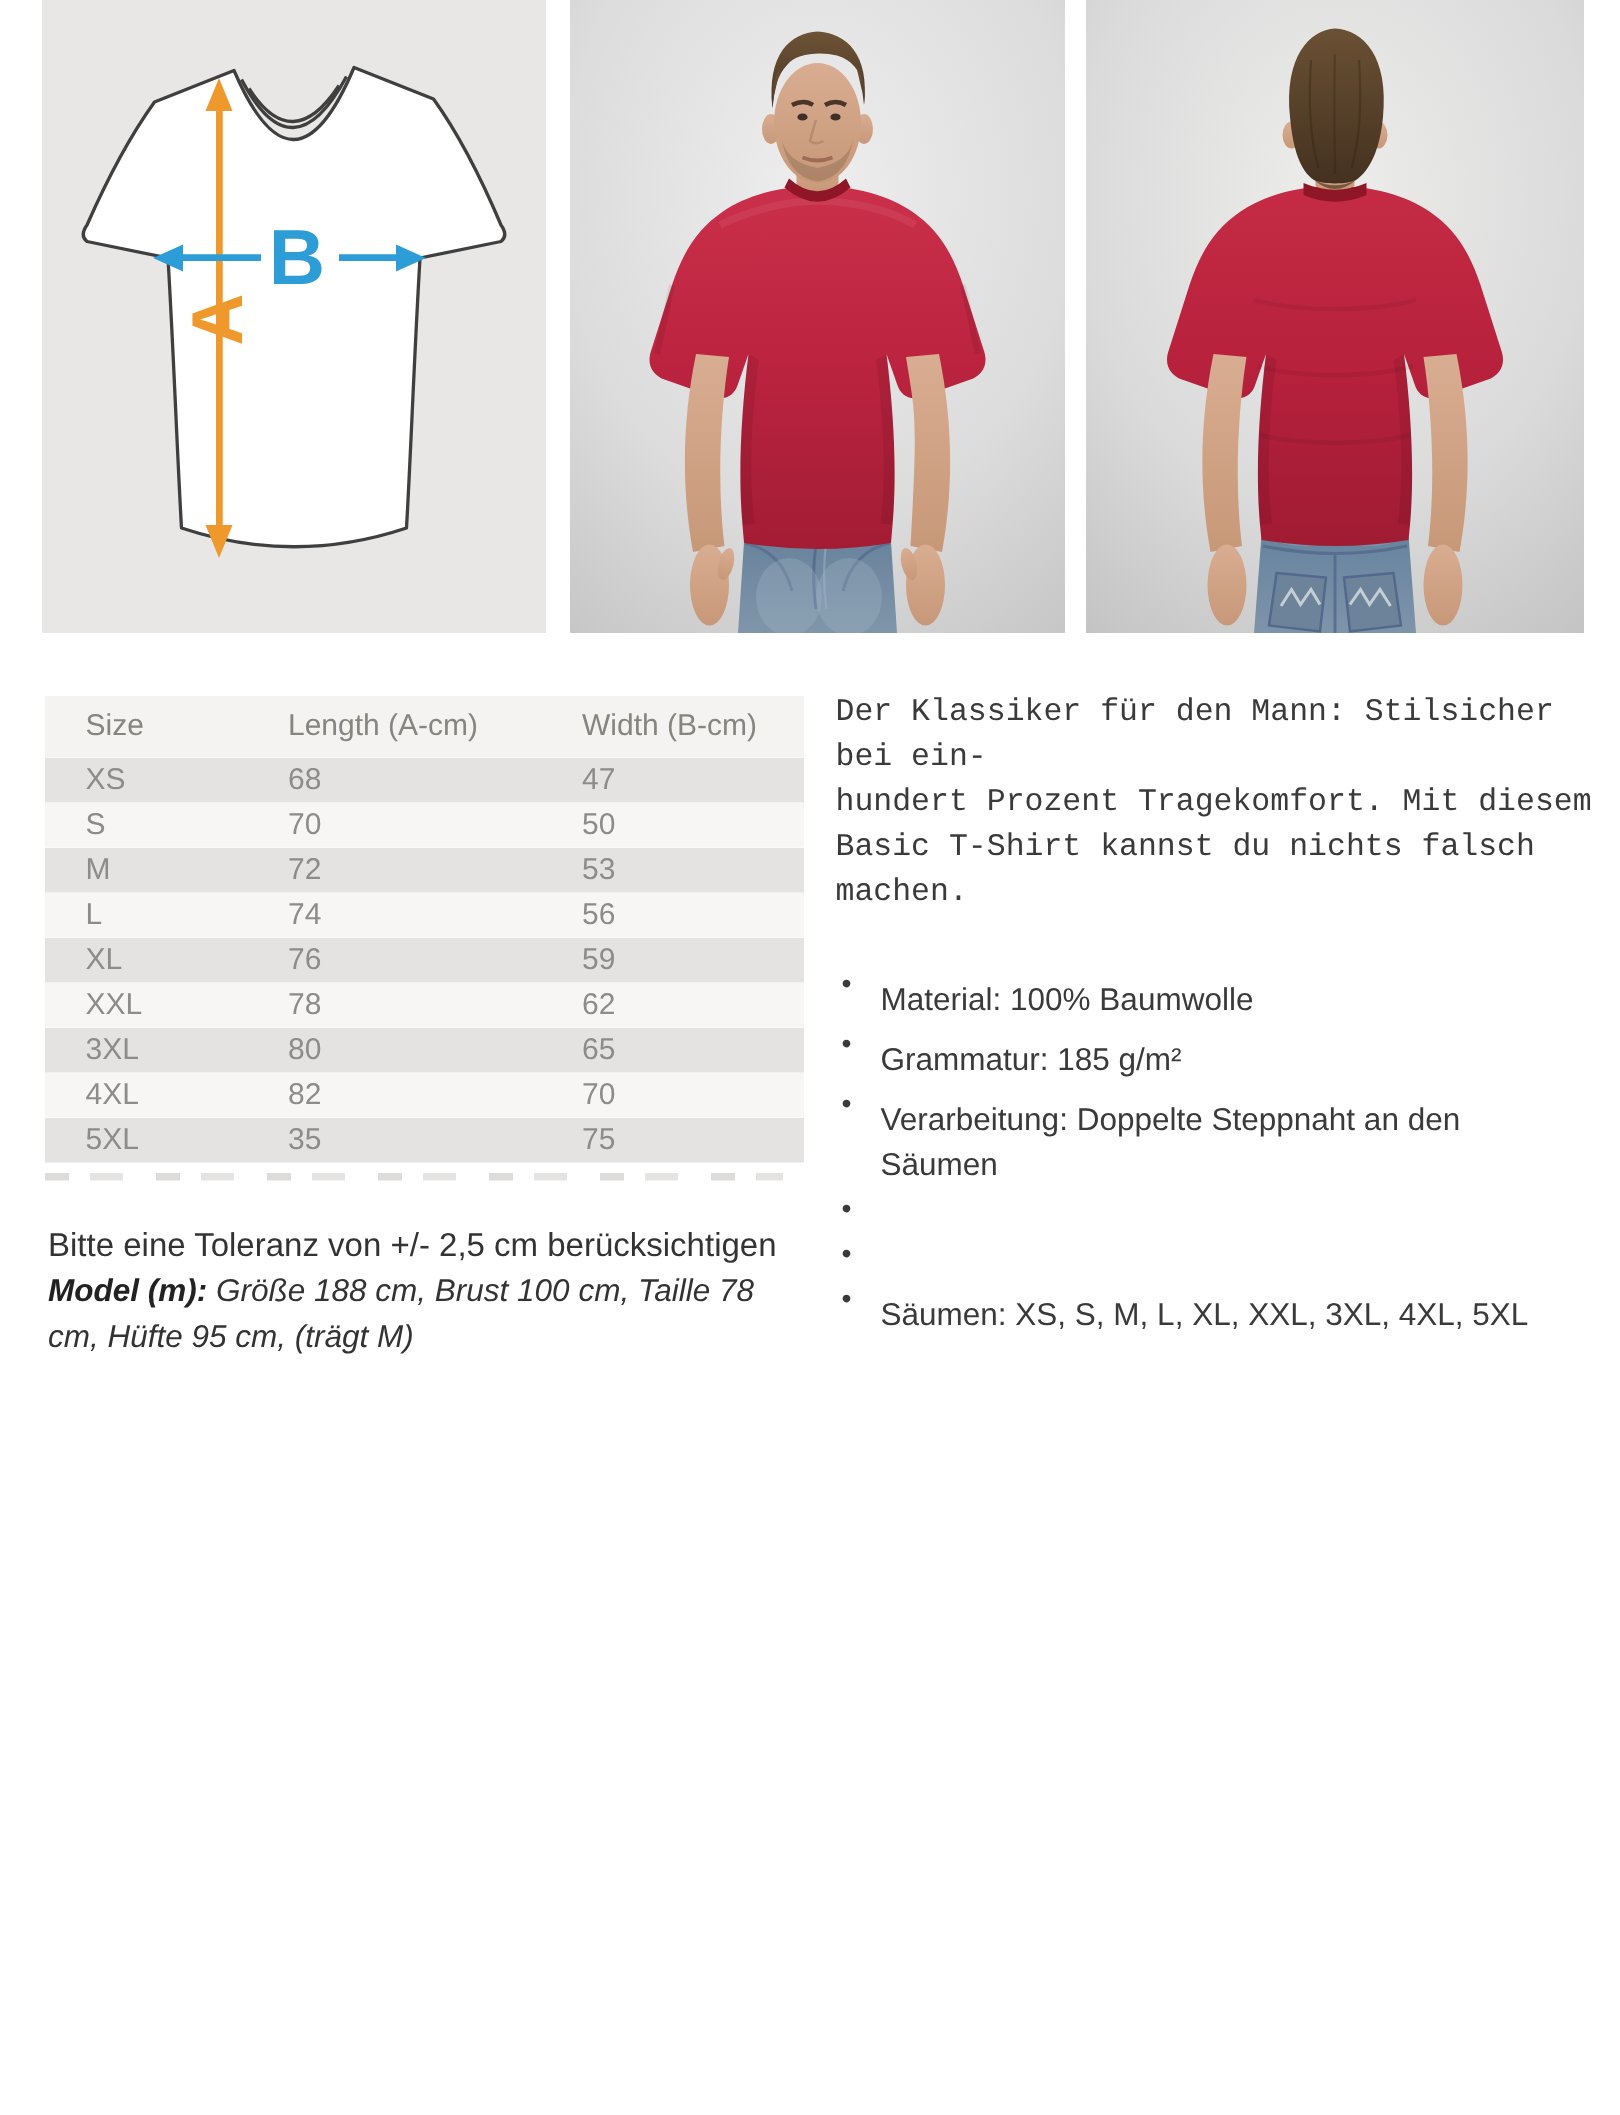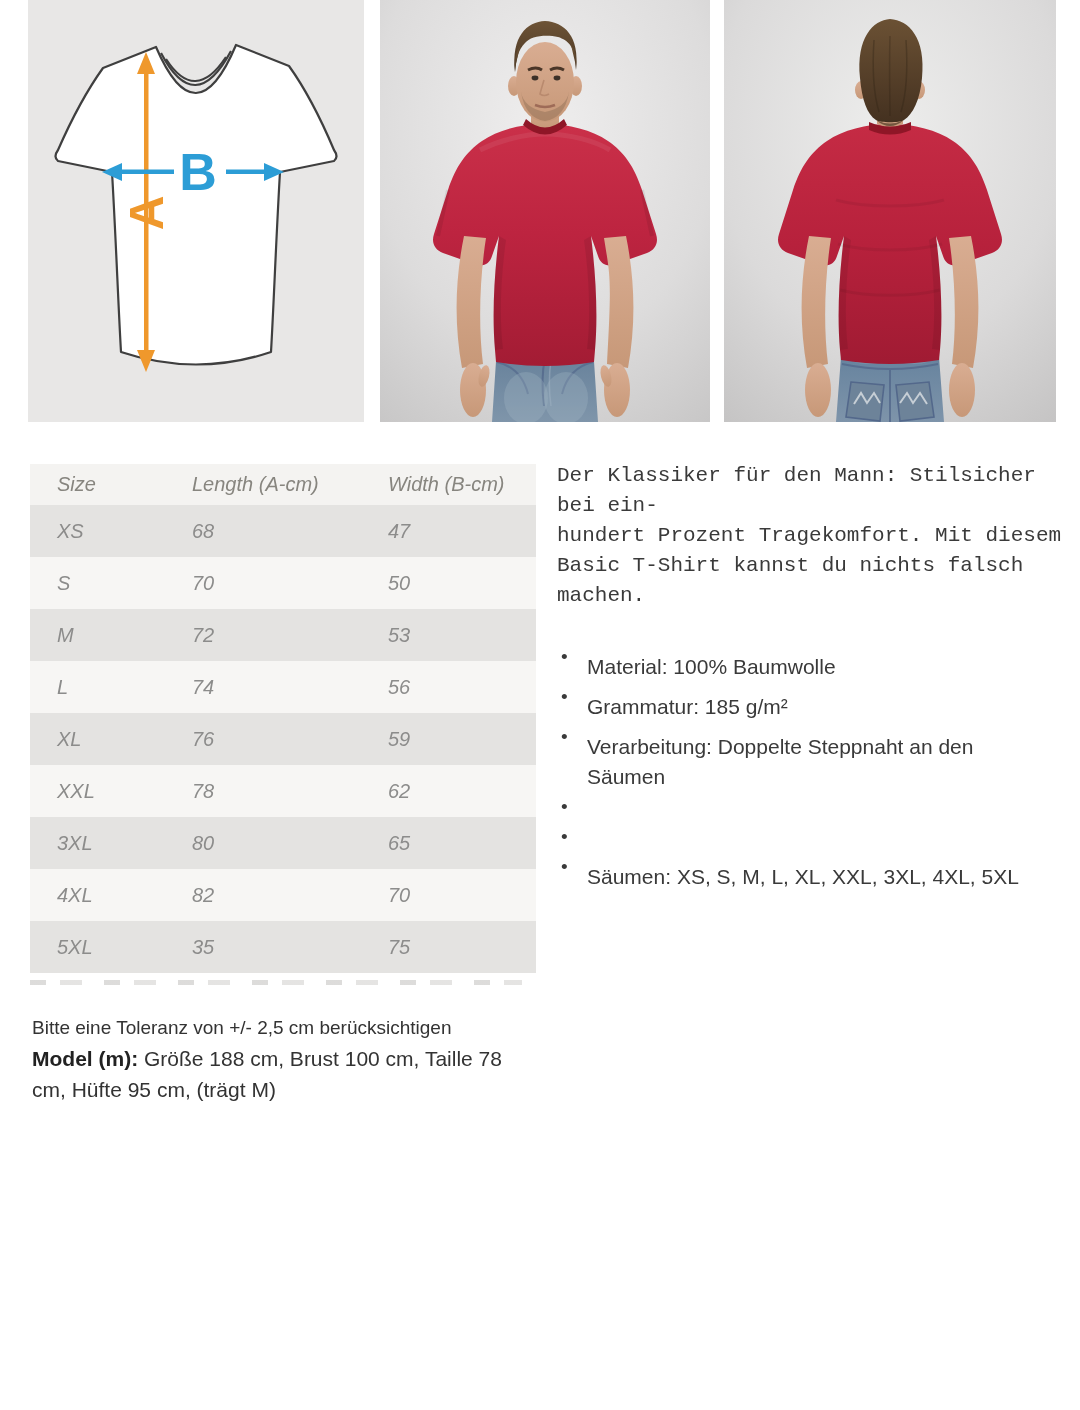--- a/index.html
+++ b/index.html
@@ -8,34 +8,34 @@
 
   
   .panel { position:absolute; top:0; height:422px; overflow:hidden; }
   #panel-diagram { left:28px;  width:336px; }
   #panel-front   { left:380px; width:330px; }
   #panel-back    { left:724px; width:332px; }
   .panel svg { display:block; width:100%; height:100%; }
 
   
   .left-col { position:absolute; left:30px; top:464px; width:506px; }
-  table.size-chart { border-collapse:collapse; width:100%; font-size:20px; color:#8c8c8b; table-layout:fixed;font-style:italic; }
+  table.size-chart { border-collapse:collapse; width:100%; font-size:20px; color:#8c8c8b; table-layout:fixed; }
   table.size-chart th { background:#f4f3f1; color:#87857f; font-weight:400; text-align:left; height:41px; }
-  table.size-chart td { height:52px; }
+  table.size-chart td { height:30px; }
   table.size-chart th, table.size-chart td { padding:0; overflow:hidden; }
   .c1 { width:135px; padding-left:27px !important; }
   .c2 { width:196px; }
   tbody tr:nth-child(odd)  td { background:#e4e3e1; }
   tbody tr:nth-child(even) td { background:#f7f6f4; }
 
   .remnant { margin-top:7px; height:5px; width:492px; opacity:.45;
     background:repeating-linear-gradient(90deg,#b3b1ae 0 16px, transparent 16px 30px, #c5c3c0 30px 52px, transparent 52px 74px); }
 
-  .tolerance  { margin:27px 0 0 2px; font-size:19px; line-height:31px; color:#333333; }
-  .model-info { margin:0 0 0 2px; font-size:21px; line-height:31px; color:#333333; }
+  .tolerance  { margin:27px 0 0 2px; font-size:22px; line-height:31px; color:#333333; }
+  .model-info { margin:0 0 0 2px; font-size:21px; line-height:31px; color:#333333;font-style:italic; }
   .model-info strong { font-weight:700; color:#222222; }
 
   
   .right-col { position:absolute; left:557px; top:461px; width:505px; color:#3a3a3a; font-size:21px; line-height:30px; }
   .intro { margin:0; white-space:pre-line;font-family:Liberation Mono, monospace; }
   ul.features { list-style:none; margin:31px 0 0 0; padding:0; }
   ul.features li { display:flex; }
   .dot { flex:0 0 26px; width:26px; padding-left:4px; font-size:19px; color:#3a3a3a; }
   .li-text { white-space:pre-line;margin-top:10px; }
 </style>

